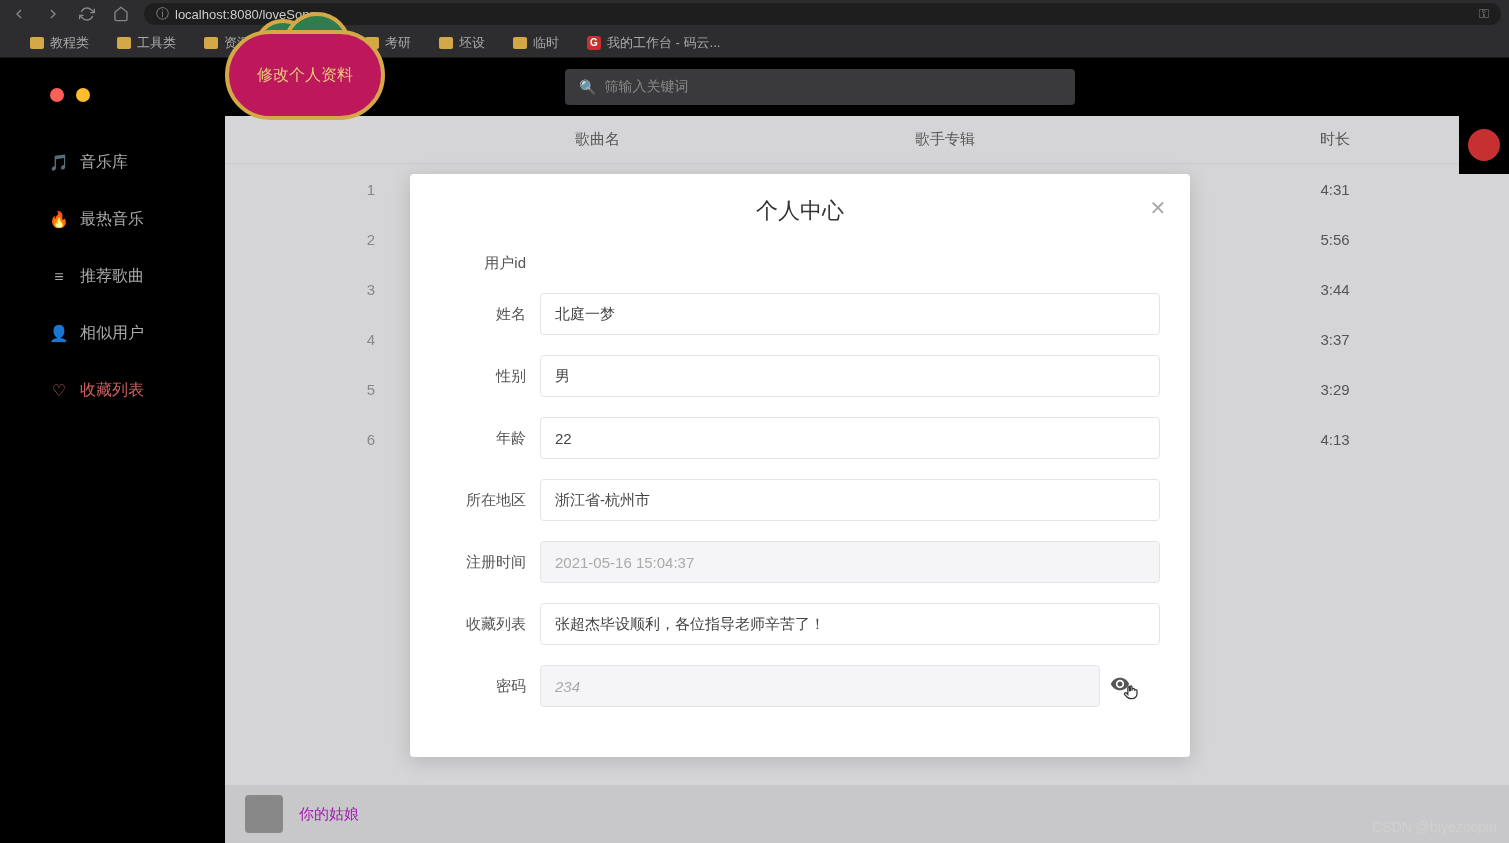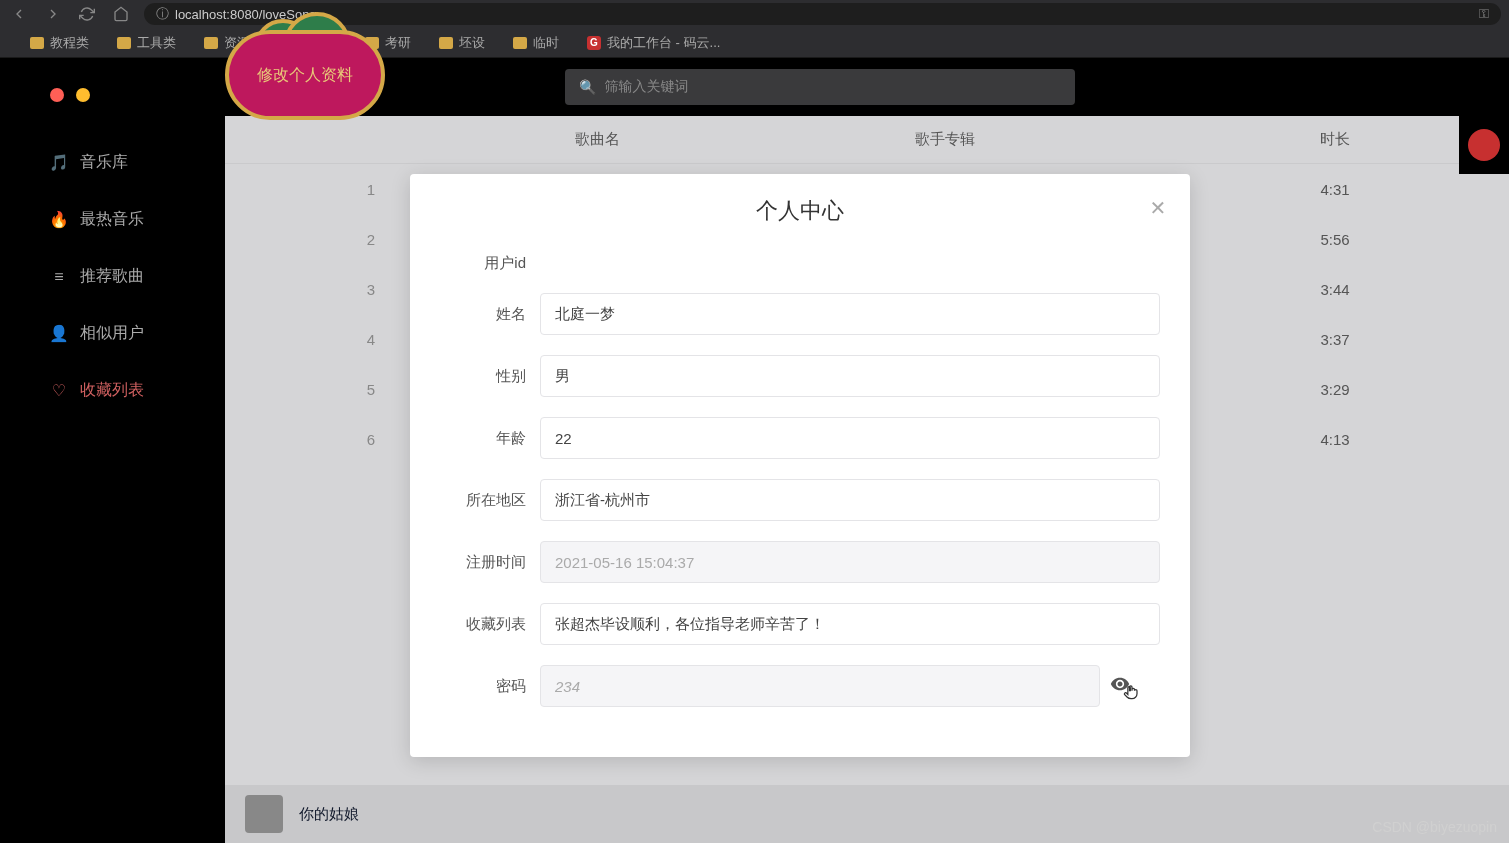--- a/index.html
+++ b/index.html
@@ -61,21 +61,21 @@
 .form-input { flex: 1; height: 42px; border: 1px solid #e4e4e7; border-radius: 4px; padding: 0 14px; font-size: 15px; color: #444; outline: none; }
 .form-input.disabled { background: #f5f5f7; color: #aaa; }
 .form-input.pwd { flex: 0 0 560px; font-style: italic; }
 .eye-wrap { margin-left: 10px; color: #555; cursor: pointer; position: relative; }
 .eye-wrap svg { width: 20px; height: 20px; }
 .cursor-hand { position: absolute; left: 12px; top: 8px; }
 
 
 .player { position: absolute; bottom: 0; left: 225px; right: 0; height: 58px; background: #c8c8ca; display: flex; align-items: center; padding: 0 20px; gap: 16px; z-index: 3; }
 .avatar { width: 38px; height: 38px; background: #888; border-radius: 4px; }
-.song-name { color: #0f172a; font-size: 15px; }
+.song-name { color: #a21caf; font-size: 15px; }
 
 .right-edge { position: absolute; right: 0; top: 58px; width: 50px; height: 58px; background: #000; display: flex; align-items: center; justify-content: center; z-index: 4; }
 .user-avatar-btn { width: 32px; height: 32px; border-radius: 50%; background: #c73030; }
 
 
 .watermark { position: absolute; bottom: 8px; right: 12px; color: #d0d0d0; font-size: 14px; font-family: Arial; z-index: 20; }
 </style>
 </head>
 <body>
 

